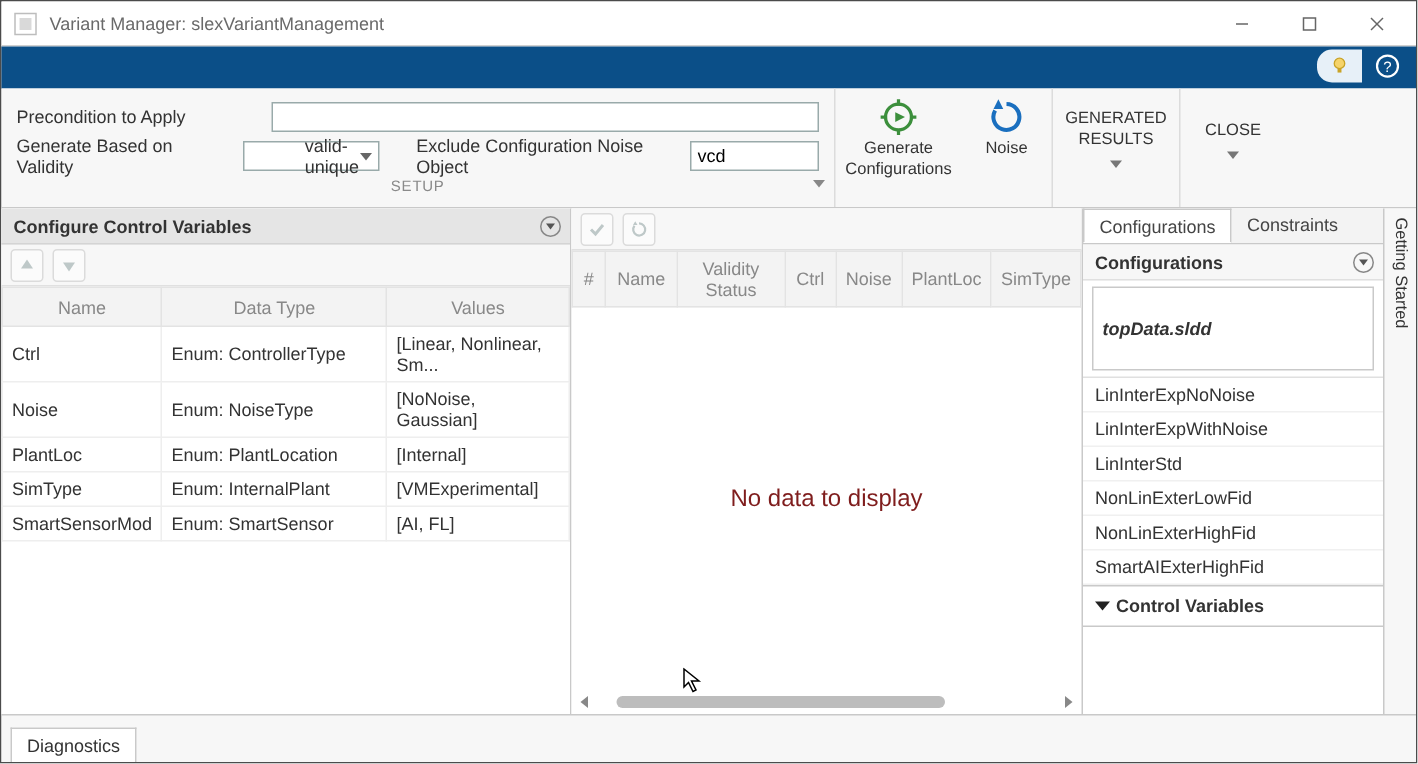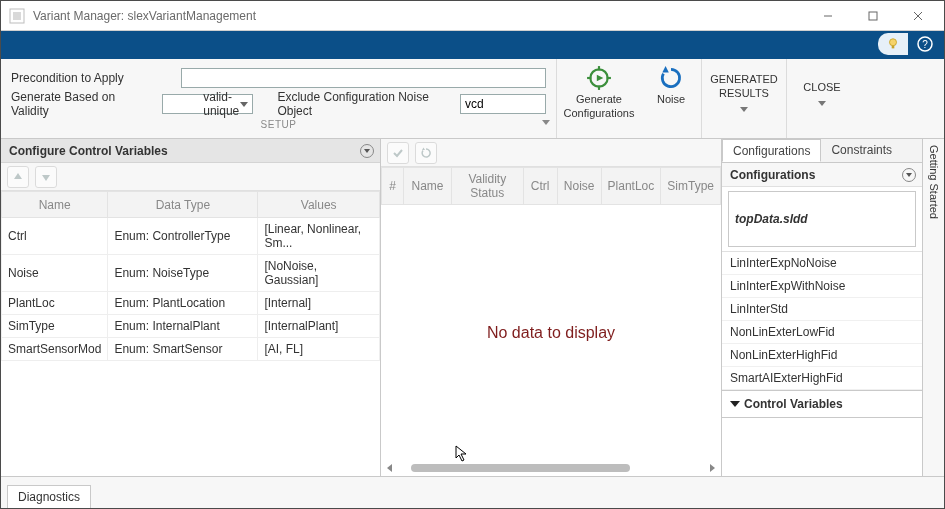--- a/index.html
+++ b/index.html
@@ -235,21 +235,21 @@
                 <td>[NoNoise, Gaussian]</td>
               </tr>
             <tr>
                 <td>PlantLoc</td>
                 <td>Enum: PlantLocation</td>
                 <td>[Internal]</td>
               </tr>
             <tr>
                 <td>SimType</td>
                 <td>Enum: InternalPlant</td>
-                <td>[InternalPlant]</td>
+                <td>[VMExperimental]</td>
               </tr>
             <tr>
                 <td>SmartSensorMod</td>
                 <td>Enum: SmartSensor</td>
                 <td>[AI, FL]</td>
               </tr>
           </tbody>
         </table>
       </div>
     </div>

